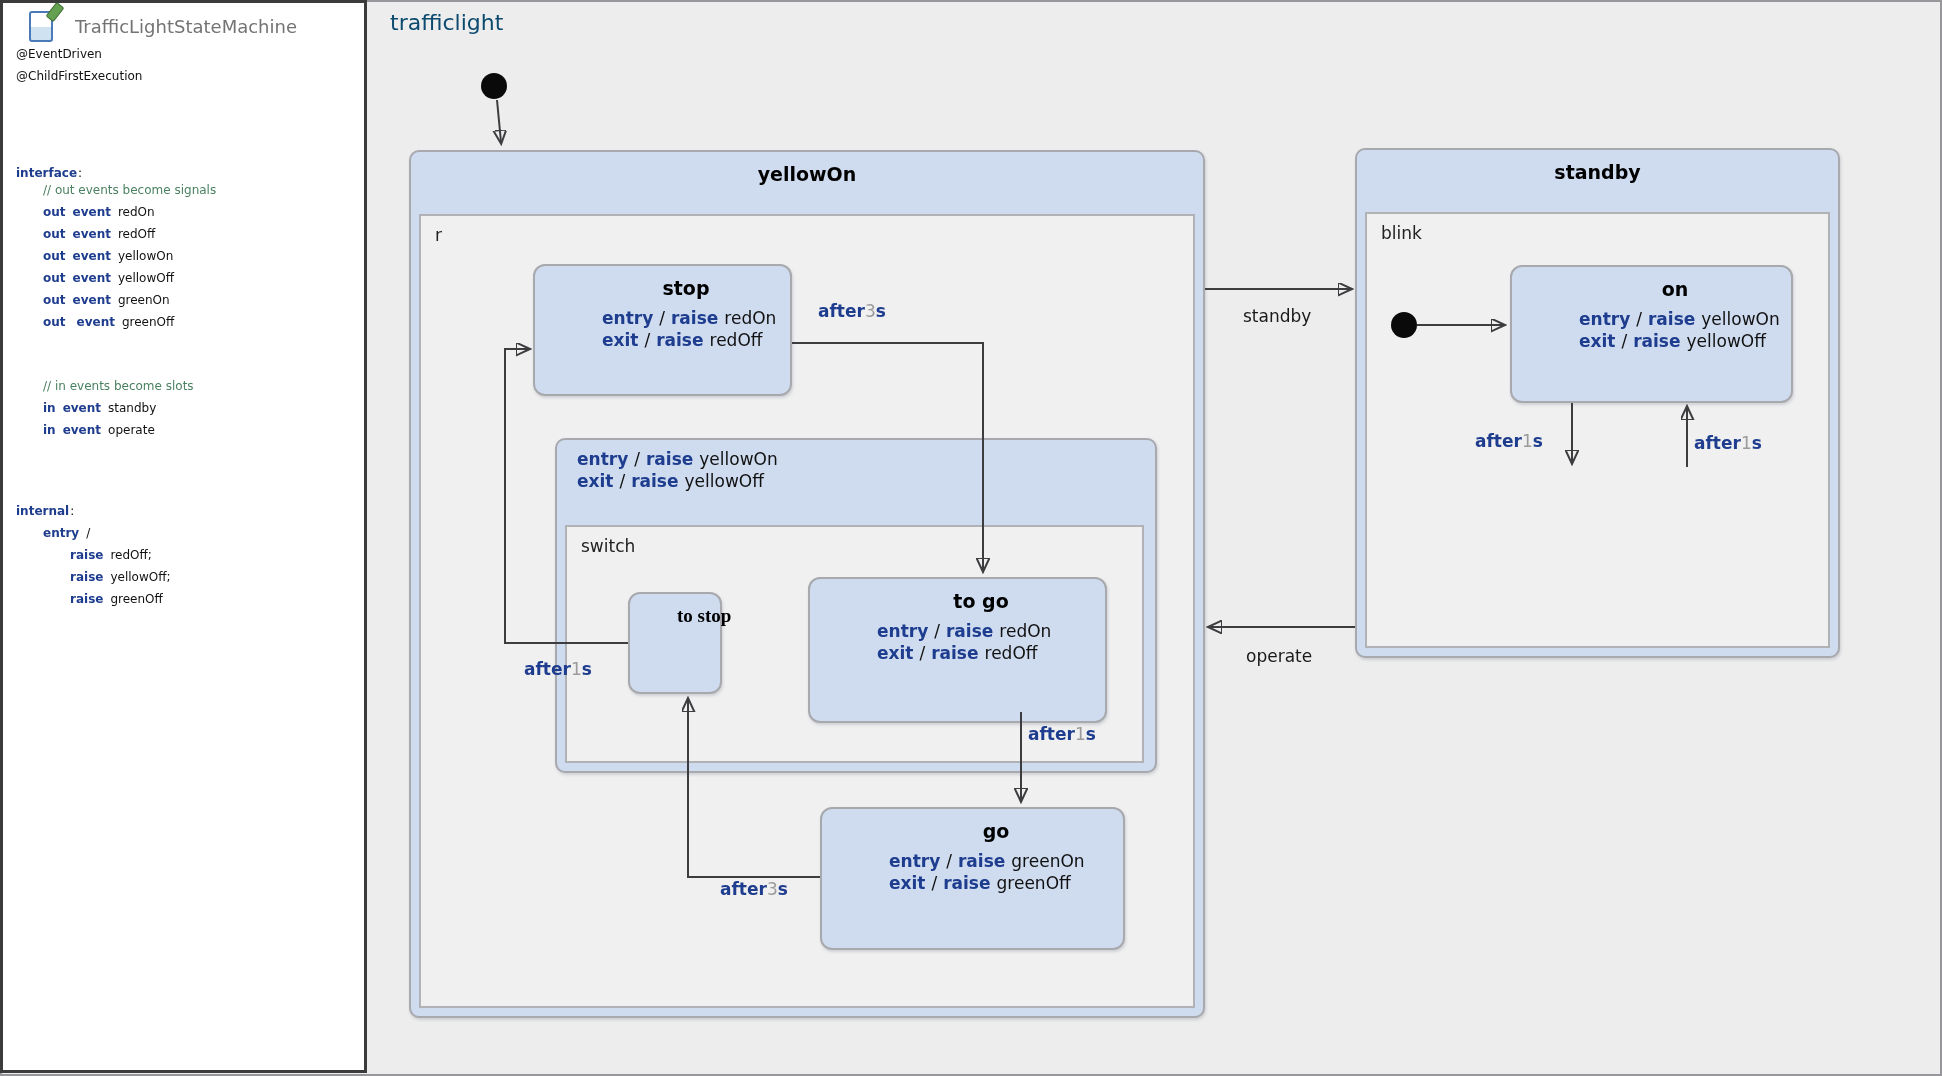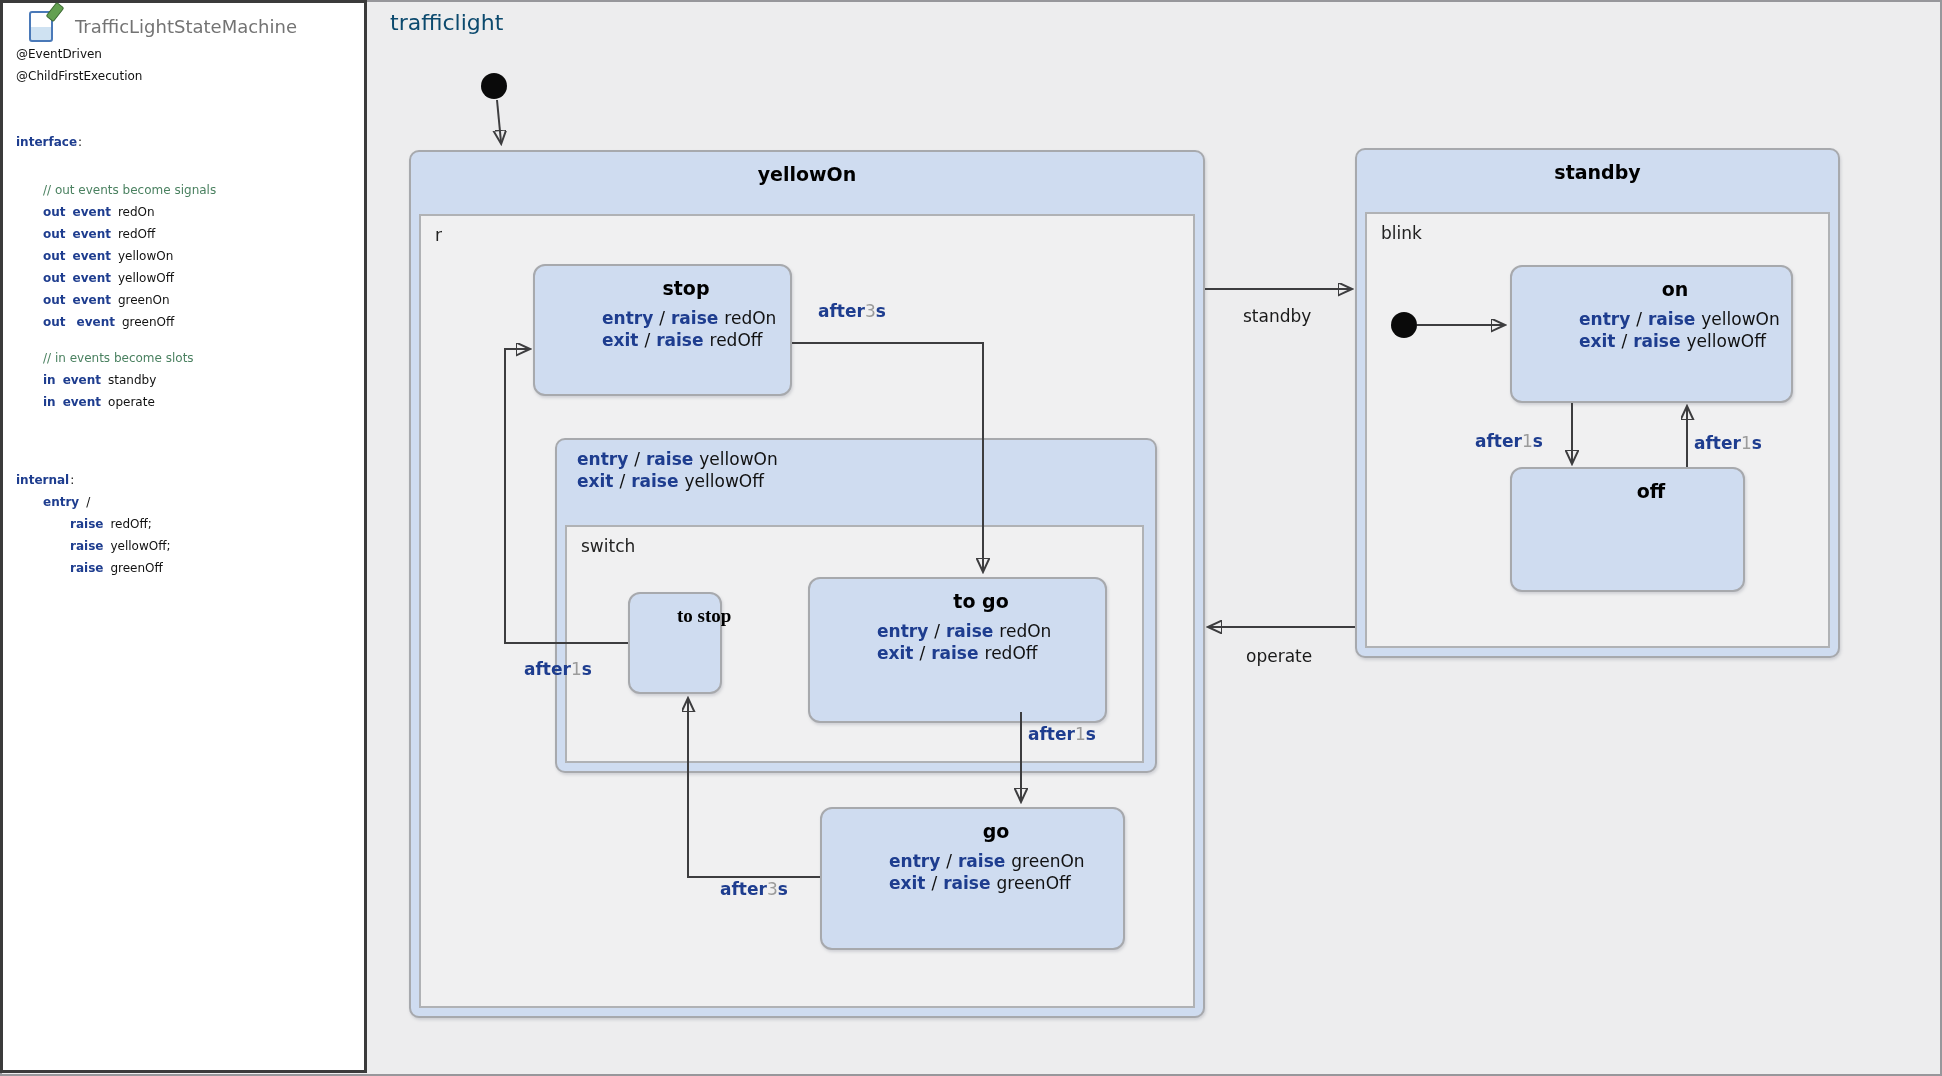--- a/index.html
+++ b/index.html
@@ -20,21 +20,21 @@
   .panel-header{position:absolute;left:26px;top:8px;display:flex;gap:22px;align-items:center;}
   .sc-icon{position:relative;width:20px;height:27px;flex:0 0 auto;
     background:linear-gradient(#ffffff 52%,#cfe2f2 52%);
     border:2px solid #4a79b8;border-radius:3px;}
   .sc-icon .pencil{position:absolute;right:-9px;top:-10px;width:8px;height:16px;
     background:#63a050;border:1px solid #39672f;border-radius:2px;transform:rotate(38deg);}
   .panel-title{font-size:18px;color:#737373;white-space:nowrap;}
 
   .code{position:absolute;font-size:12px;line-height:22px;color:#111;}
   .code-line{display:flex;gap:7px;white-space:nowrap;align-items:baseline;}
-  .decl{gap:1px;}
+  .decl{gap:1px;margin-top:31px;}
   .kw{color:#1e3d8f;font-weight:bold;}
   .cm{color:#4a8160;}
   .num{color:#9b9b9b;}
 
   
   .canvas-label{position:absolute;left:390px;top:10px;font-size:22px;color:#0c4a6e;}
 
   .composite{position:absolute;background:#cfdcf0;border:2px solid #a7a9ad;border-radius:10px;
     box-sizing:border-box;box-shadow:1px 2px 3px rgba(110,115,130,.25);}
   .state{position:absolute;background:#cfdcf0;border:2px solid #a7a9ad;border-radius:12px;
@@ -111,21 +111,21 @@
           <span class="kw">event</span>
           <span>greenOn</span>
         </div>
       <div class="code-line">
           <span class="kw">out</span>
           <span class="kw" style="margin-left:4px">event</span>
           <span>greenOff</span>
         </div>
     </div>
 
-    <div class="code" style="left:40px;top:344px;">
+    <div class="code" style="left:40px;top:372px;">
       <div class="code-line cm">
           <span class="cm">// in events become slots</span>
         </div>
       <div class="code-line">
           <span class="kw">in</span>
           <span class="kw">event</span>
           <span>standby</span>
         </div>
       <div class="code-line">
           <span class="kw">in</span>
@@ -263,23 +263,20 @@
         </div>
       <div class="action-line">
           <span class="kw">exit</span>
           <span>/</span>
           <span class="kw">raise</span>
           <span>yellowOff</span>
         </div>
     </div>
   </div>
 
-  <div class="state" style="left:1510px;top:467px;width:235px;height:125px;">
-    <div class="state-title">off</div>
-  </div>
 
   <svg class="edges" viewBox="0 0 1942 1076">
     <defs>
       <marker id="arr" markerWidth="16" markerHeight="14" refX="12" refY="6.5" orient="auto" markerUnits="userSpaceOnUse">
         <path d="M0,0 L14,6.5 L0,13 z" fill="#3d3d3f" stroke="none"></path>
       </marker>
     </defs>
     <circle cx="494" cy="86" r="13" fill="#0a0a0a"></circle>
     <path d="M497,100 L501,142" marker-end="url(#arr)"></path>
     <path d="M792,343 L983,343 L983,570" marker-end="url(#arr)"></path>

